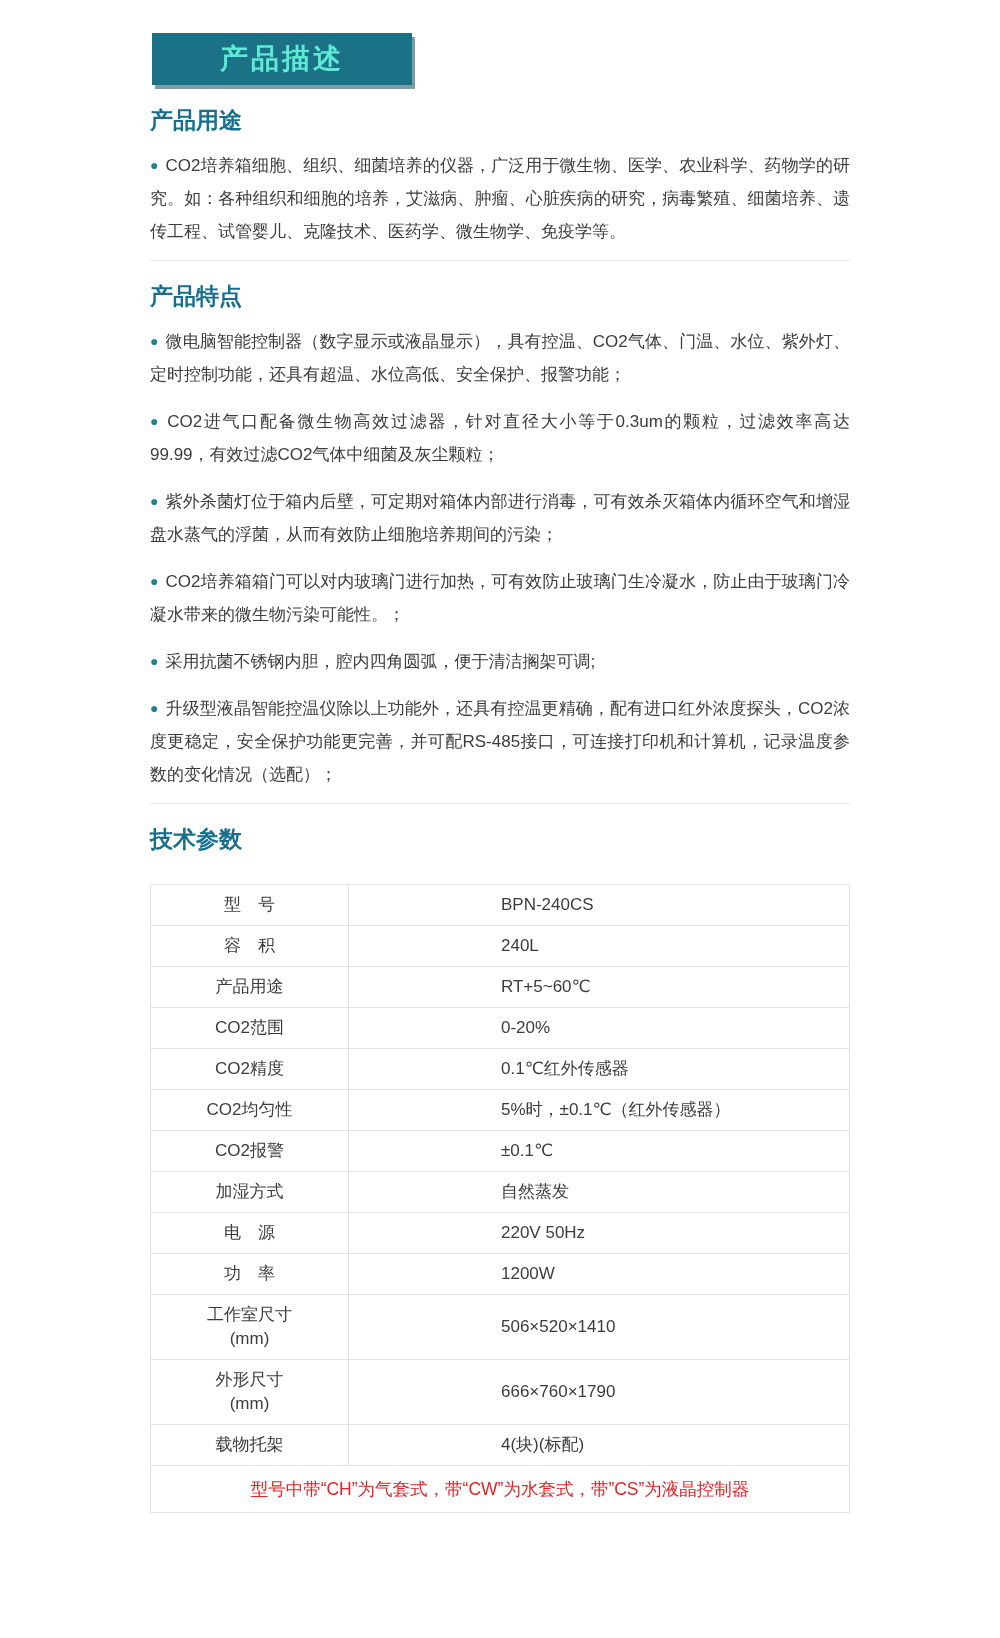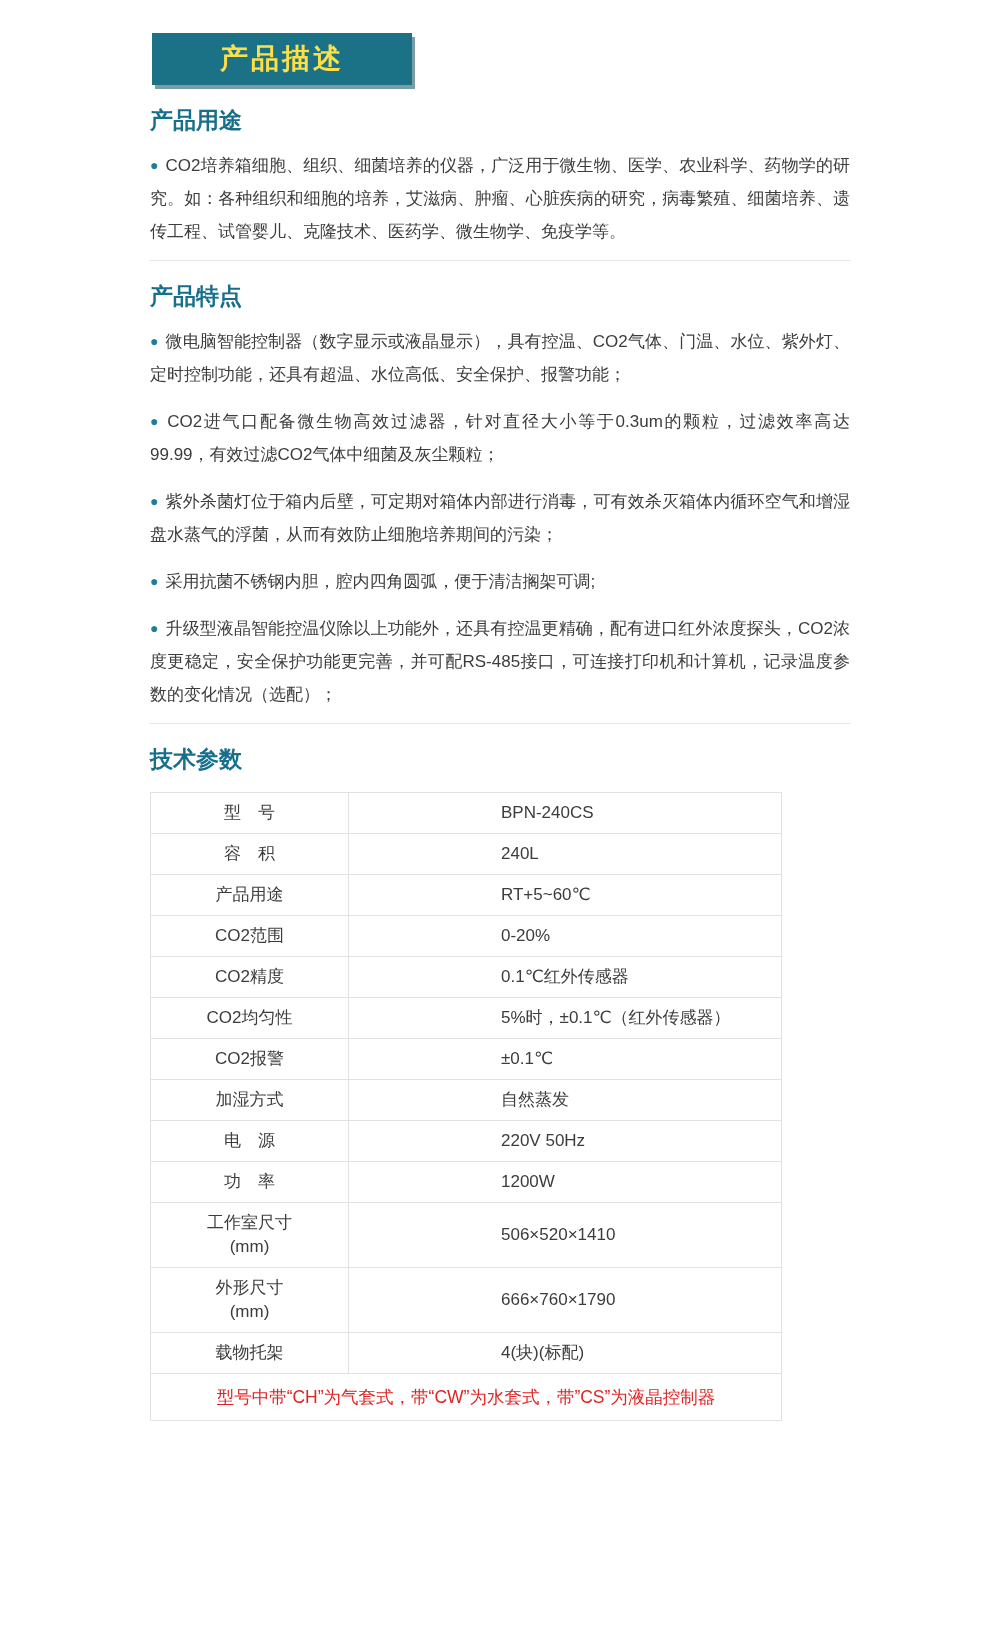--- a/index.html
+++ b/index.html
@@ -6,41 +6,41 @@
   body {
     width: 1000px; height: 1638px; overflow: hidden;
     font-family: "Liberation Sans", "DejaVu Sans", sans-serif;
     color: #3a3a3a;
   }
   .page { width: 1000px; height: 1638px; background: #fff; box-sizing: border-box; padding-top: 33px; }
   .content { margin-left: 150px; width: 700px; }
 
   .banner {
     width: 260px; height: 52px; margin-left: 2px;
-    background: #1b7287; color: #fde047;
+    background: #1b7287; color: #5eead4;
     display: flex; align-items: center; justify-content: center;
     font-size: 28px; font-weight: bold; letter-spacing: 3px;
     box-shadow: 3px 4px 0 rgba(12, 76, 92, 0.55);
   }
 
   .sec-heading {
     margin: 20px 0 0 0; font-size: 23px; font-weight: bold;
     color: #176f8c; line-height: 30px;
   }
 
   .bullet {
     margin: 14px 0 10px 0; font-size: 17px; line-height: 33px;
     color: #3c3c3c; text-align: justify;
   }
   .dot { color: #1d7f96; font-size: 14px; margin-right: 7px; vertical-align: 1px; }
 
   .divider { border: none; border-top: 1px solid #e7e7e7; margin: 12px 0 0 0; }
 
   .specs-table {
-    width: 632px; margin-top: 18px; border-collapse: collapse;
+    width: 700px; margin-top: 30px; border-collapse: collapse;
     font-size: 17px; color: #3c3c3c;
   }
   .specs-table td { border: 1px solid #e2e2e2; }
   td.lbl {
     width: 185px; text-align: center; padding: 8px 6px;
     white-space: pre-line; line-height: 24px;
   }
   td.val { padding: 8px 6px 8px 152px; line-height: 24px; }
   td.note {
     text-align: center; color: #e02424; padding: 12px 2px;
@@ -63,20 +63,21 @@
     </section>
 
     <hr class="divider">
 
     <section>
       <h2 class="sec-heading">产品特点</h2>
       <div style="margin-top:4px;">
         <p class="bullet"><span class="dot">●</span><span>微电脑智能控制器（数字显示或液晶显示），具有控温、CO2气体、门温、水位、紫外灯、定时控制功能，还具有超温、水位高低、安全保护、报警功能；</span></p>
         <p class="bullet"><span class="dot">●</span><span>CO2进气口配备微生物高效过滤器，针对直径大小等于0.3um的颗粒，过滤效率高达 99.99，有效过滤CO2气体中细菌及灰尘颗粒；</span></p>
         <p class="bullet"><span class="dot">●</span><span>紫外杀菌灯位于箱内后壁，可定期对箱体内部进行消毒，可有效杀灭箱体内循环空气和增湿盘水蒸气的浮菌，从而有效防止细胞培养期间的污染；</span></p>
+        <p class="bullet"><span class="dot">●</span><span>CO2培养箱箱门可以对内玻璃门进行加热，可有效防止玻璃门生冷凝水，防止由于玻璃门冷凝水带来的微生物污染可能性。；</span></p>
         <p class="bullet"><span class="dot">●</span><span>采用抗菌不锈钢内胆，腔内四角圆弧，便于清洁搁架可调;</span></p>
         <p class="bullet"><span class="dot">●</span><span>升级型液晶智能控温仪除以上功能外，还具有控温更精确，配有进口红外浓度探头，CO2浓度更稳定，安全保护功能更完善，并可配RS-485接口，可连接打印机和计算机，记录温度参数的变化情况（选配）；</span></p>
       </div>
     </section>
 
     <hr class="divider">
 
     <section>
       <h2 class="sec-heading">技术参数</h2>
       <table class="specs-table">

